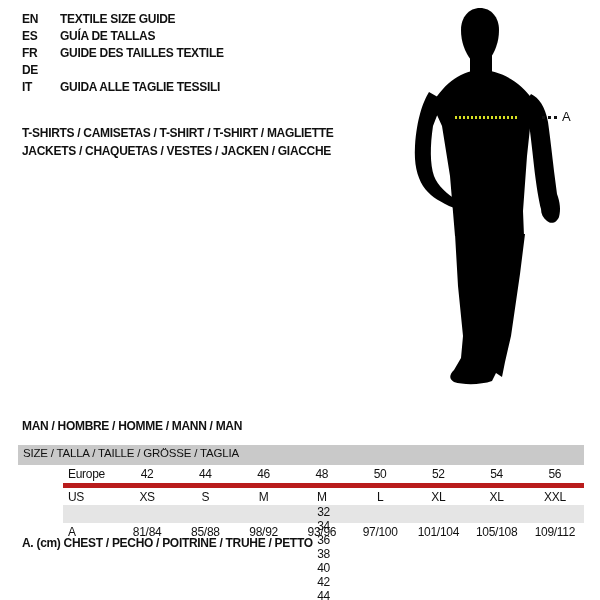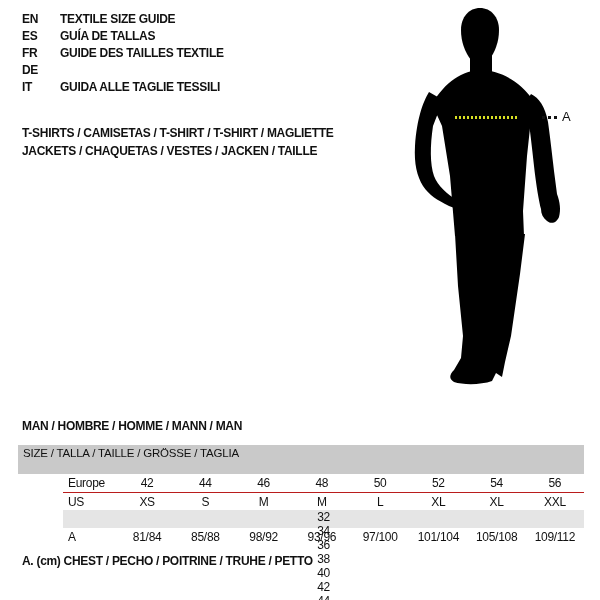--- a/index.html
+++ b/index.html
@@ -46,36 +46,36 @@
 
   
   .section-title {
     position: absolute; left: 22px; top: 419px;
     font-size: 12px; font-weight: bold; letter-spacing: -0.3px; white-space: nowrap;
   }
 
   
   .size-table { position: absolute; left: 18px; top: 445px; width: 566px; }
   .t-header {
-    height: 29px; line-height: 16px; background: #c9c9c9;
+    height: 20px; line-height: 16px; background: #c9c9c9;
     font-size: 11.5px; letter-spacing: -0.2px; padding-left: 5px;
   }
   .t-row { display: flex; height: 18px; align-items: center; background: #ffffff; margin-left: 45px; }
   .t-row.alt { background: #e5e5e5; flex-direction: column; }
-  .t-row.sep { border-top: 1px solid #b91c1c; height: 17px; }
+  .t-row.sep { border-top: 5px solid #b91c1c; height: 17px; }
   .t-label {
     width: 50px; padding-left: 5px; font-size: 12px; letter-spacing: -0.3px;
   }
   .t-cell {
     flex: 1; text-align: center; font-size: 12px; letter-spacing: -0.3px;
   }
 
   
   .footnote {
-    position: absolute; left: 22px; top: 554px;
+    position: absolute; left: 22px; top: 536px;
     font-size: 12px; font-weight: bold; letter-spacing: -0.3px; white-space: nowrap;
   }
 </style>
 </head>
 <body>
 
 <div class="canvas">
 
   <div class="lang-list">
     <div class="lang-row">
@@ -94,21 +94,21 @@
       <span class="lang-code">DE</span>
     </div>
     <div class="lang-row">
       <span class="lang-code">IT</span>
       <span class="lang-label">GUIDA ALLE TAGLIE TESSILI</span>
     </div>
   </div>
 
   <div class="category">
     <div>T-SHIRTS / CAMISETAS / T-SHIRT / T-SHIRT / MAGLIETTE</div>
-    <div>JACKETS / CHAQUETAS / VESTES / JACKEN / TAILLE</div>
+    <div>JACKETS / CHAQUETAS / VESTES / JACKEN / GIACCHE</div>
   </div>
 
   <div class="figure">
     <svg width="160" height="384" viewBox="0 0 160 384" aria-hidden="true">
       <g fill="#000000">
 
         <path d="M77,2 C88,2 96,11 96,24 C96,36 92,46 86,54 L68,54 C62,46 58,36 58,24 C58,11 66,2 77,2 Z"></path>
 
         <rect x="67" y="44" width="22" height="26"></rect>
 

